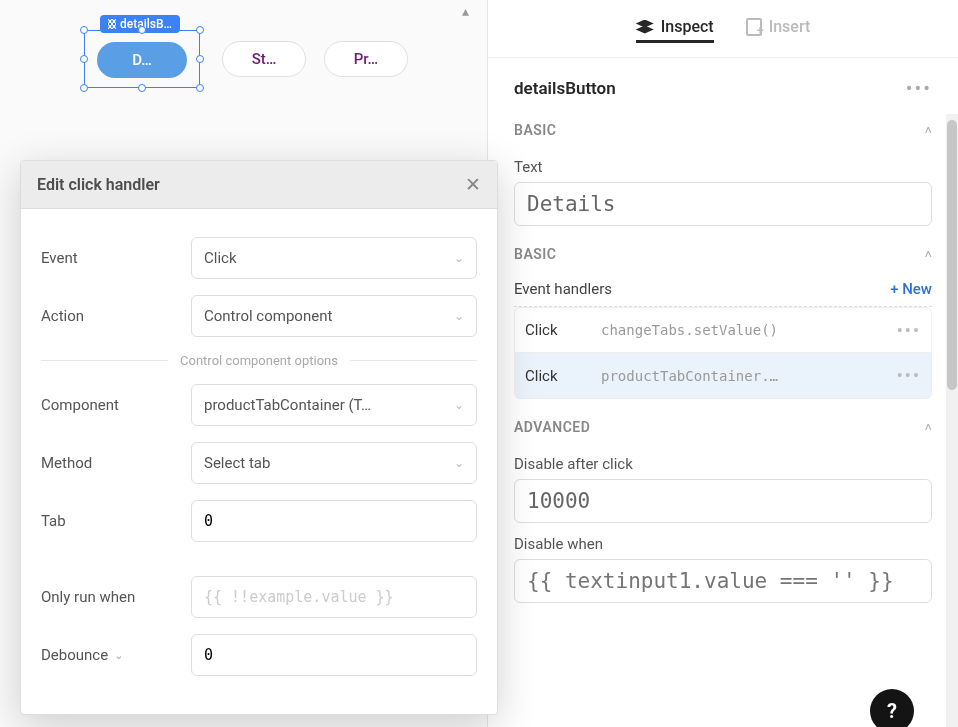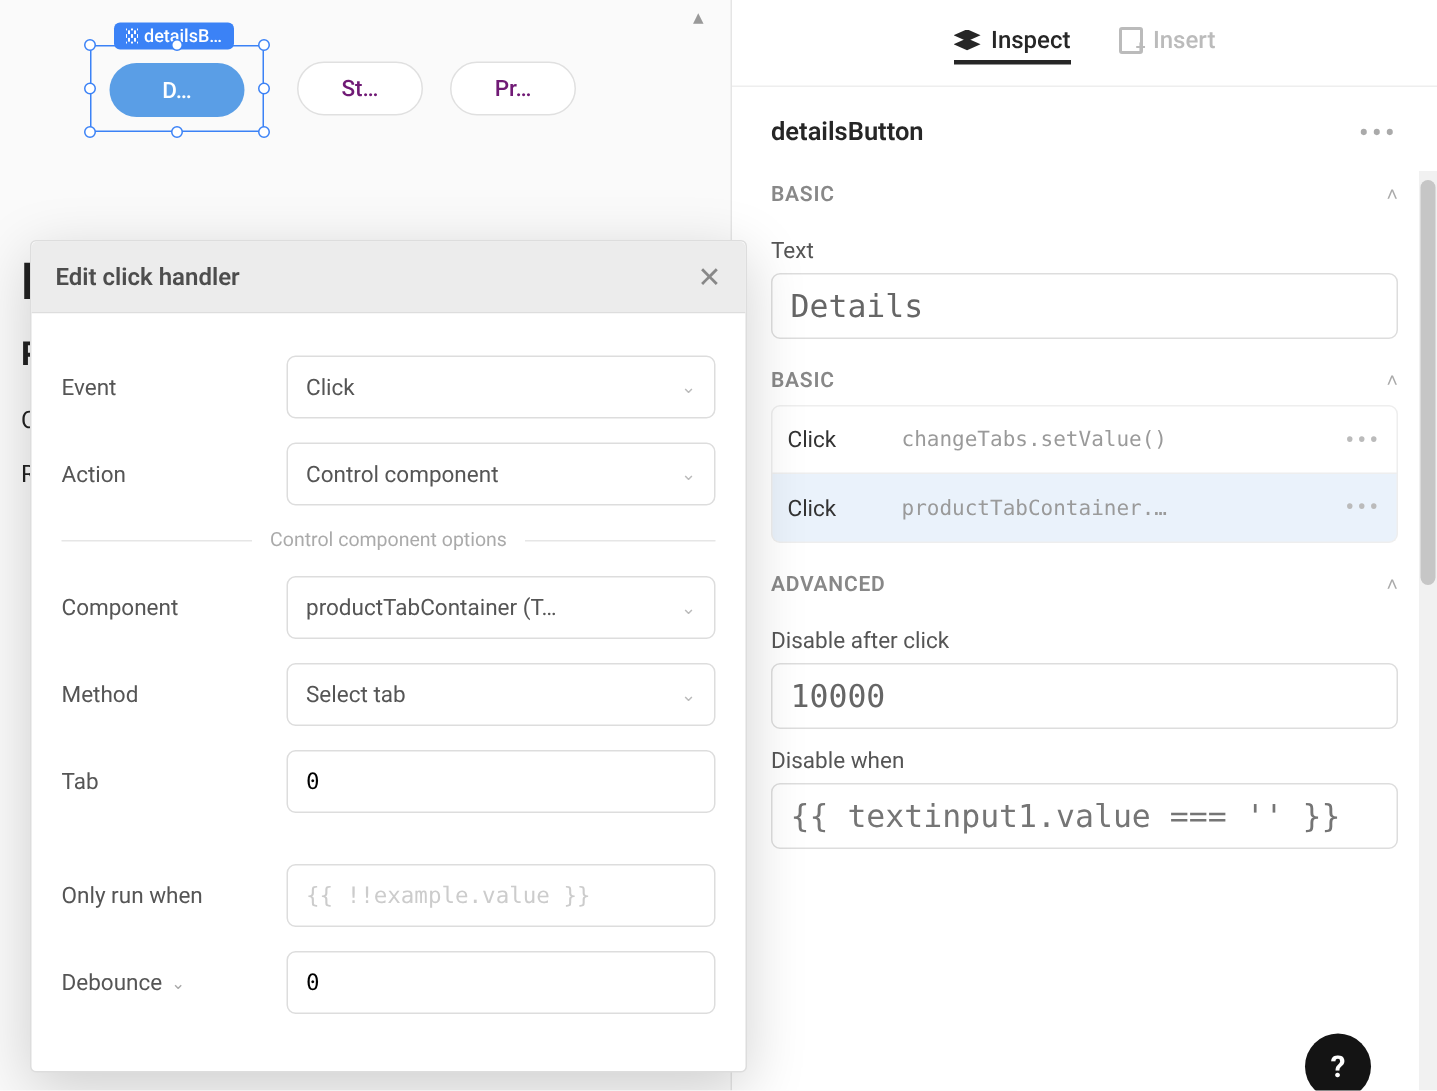--- a/index.html
+++ b/index.html
@@ -3,21 +3,21 @@
 <meta charset="utf-8">
 <style>
   * { box-sizing: border-box; }
   html, body { margin: 0; padding: 0; height: 100%; font-family: -apple-system, BlinkMacSystemFont, "Segoe UI", Roboto, sans-serif; font-size: 14px; color: #262626; }
   body { width: 958px; height: 727px; overflow: hidden; position: relative; }
   .app { display: flex; width: 100%; height: 100%; }
 
   
   .canvas-pane { width: 488px; border-right: 1px solid #e5e5e5; position: relative; background: #fafafa; flex-shrink: 0; }
   .canvas-scroll-up { position: absolute; top: 3px; left: 462px; font-size: 14px; color: #999; cursor: pointer; }
-  .canvas-content { position: relative; padding-top: 26px; }
+  .canvas-content { position: relative; padding-top: 26px; margin-left: 24px; }
 
   .selected-strip { position: absolute; top: 30px; left: 60px; }
   .selected-label-tag { position: absolute; top: -15px; left: 16px; background: #3b82f6; color: #fff; padding: 2px 8px; border-radius: 4px; font-size: 12px; font-weight: 500; display: inline-flex; align-items: center; gap: 4px; }
   .drag-dots { display: inline-block; width: 8px; height: 10px; background-image:
     radial-gradient(#fff 1px, transparent 1px),
     radial-gradient(#fff 1px, transparent 1px);
     background-size: 4px 5px; background-position: 0 0, 2px 2.5px; }
 
   .selection-box { position: absolute; top: 0; left: 0; width: 116px; height: 58px; border: 1px solid #3b82f6; }
   .handle { position: absolute; width: 8px; height: 8px; background: #fff; border: 1.5px solid #3b82f6; border-radius: 50%; }
@@ -170,20 +170,24 @@
         <span class="sect-title">BASIC</span>
         <span class="chev">˄</span>
       </div>
       <div class="field-label">Text</div>
       <input class="input-box mono" value="Details" style="">
 
       <div class="sect-head">
         <span class="sect-title">BASIC</span>
         <span class="chev">˄</span>
       </div>
+      <div class="handlers-head">
+        <span class="handlers-title">Event handlers</span>
+        <span class="new-link">+ New</span>
+      </div>
       <div>
         <div class="handler-row">
           <span class="hr-event">Click</span>
           <span class="hr-code">changeTabs.setValue()</span>
           <span class="hr-more">•••</span>
         </div>
         <div class="handler-row active">
           <span class="hr-event">Click</span>
           <span class="hr-code">productTabContainer.…</span>
           <span class="hr-more">•••</span>

